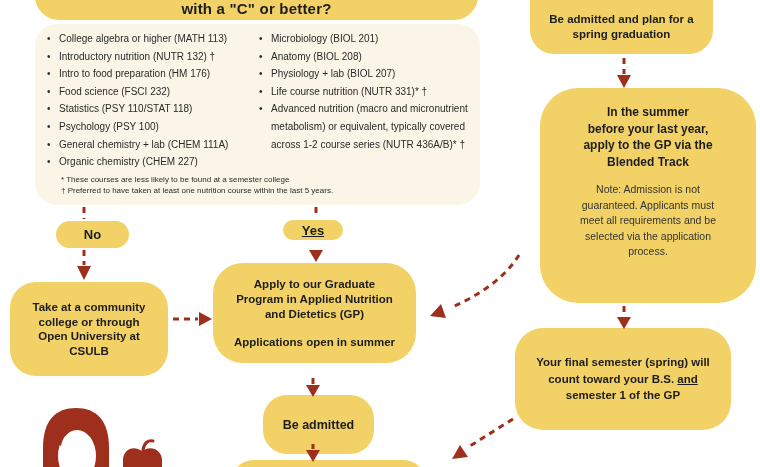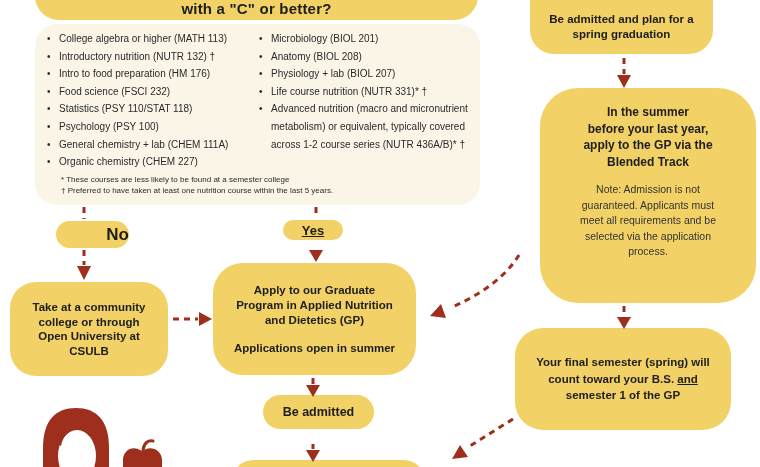--- a/index.html
+++ b/index.html
@@ -22,29 +22,29 @@
   .cols{display:flex;}
   .course-col{list-style:none;margin:0;padding:0;font-size:10px;line-height:17.6px;color:#2a2a2a;}
   .course-col li{position:relative;padding-left:14px;}
   .course-col li::before{content:"•";position:absolute;left:2px;color:#2a2a2a;}
   .col-left{width:212px;flex:0 0 auto;}
   .col-right{flex:1;}
   .footnotes{font-size:8px;line-height:11.5px;color:#2a2a2a;margin:3px 0 0 16px;}
 
   
   .pill{display:flex;align-items:center;justify-content:center;font-weight:700;}
-  .no-pill{left:56px;top:221px;width:73px;height:27px;border-radius:14px;font-size:17px;justify-content:flex-end;}
+  .no-pill{left:56px;top:221px;width:73px;height:27px;border-radius:14px;font-size:13px;}
   .yes-pill{left:283px;top:220px;width:60px;height:20px;border-radius:13px;font-size:13px;text-decoration:underline;}
-  .admitted-pill{left:263px;top:395px;width:111px;height:34px;border-radius:24px;font-size:12.5px;}
+  .admitted-pill{left:263px;top:395px;width:111px;height:59px;border-radius:24px;font-size:12.5px;}
 
   
   .community-box{left:10px;top:282px;width:158px;height:94px;border-radius:26px;
     display:flex;align-items:center;justify-content:center;padding:8px;
     font-weight:700;font-size:11.5px;line-height:14.5px;text-align:center;}
-  .apply-box{left:213px;top:263px;width:203px;height:112px;border-radius:30px;
+  .apply-box{left:213px;top:263px;width:203px;height:100px;border-radius:30px;
     display:flex;flex-direction:column;align-items:center;justify-content:center;
     padding:8px 10px;font-weight:700;font-size:11.5px;line-height:15px;text-align:center;}
   .apply-box .sub{margin-top:13px;}
   .rt-top-box{left:530px;top:-26px;width:183px;height:80px;border-radius:24px;
     display:flex;align-items:flex-end;justify-content:center;padding-bottom:12px;
     font-weight:700;font-size:11.5px;line-height:15px;text-align:center;}
   .summer-box{left:540px;top:88px;width:216px;height:215px;border-radius:38px;
     padding:16px 17px 0 17px;text-align:center;}
   .summer-box .title{font-weight:700;font-size:12px;line-height:16.5px;}
   .summer-box .note{font-size:10.5px;line-height:15.5px;margin-top:12px;color:#333;}

